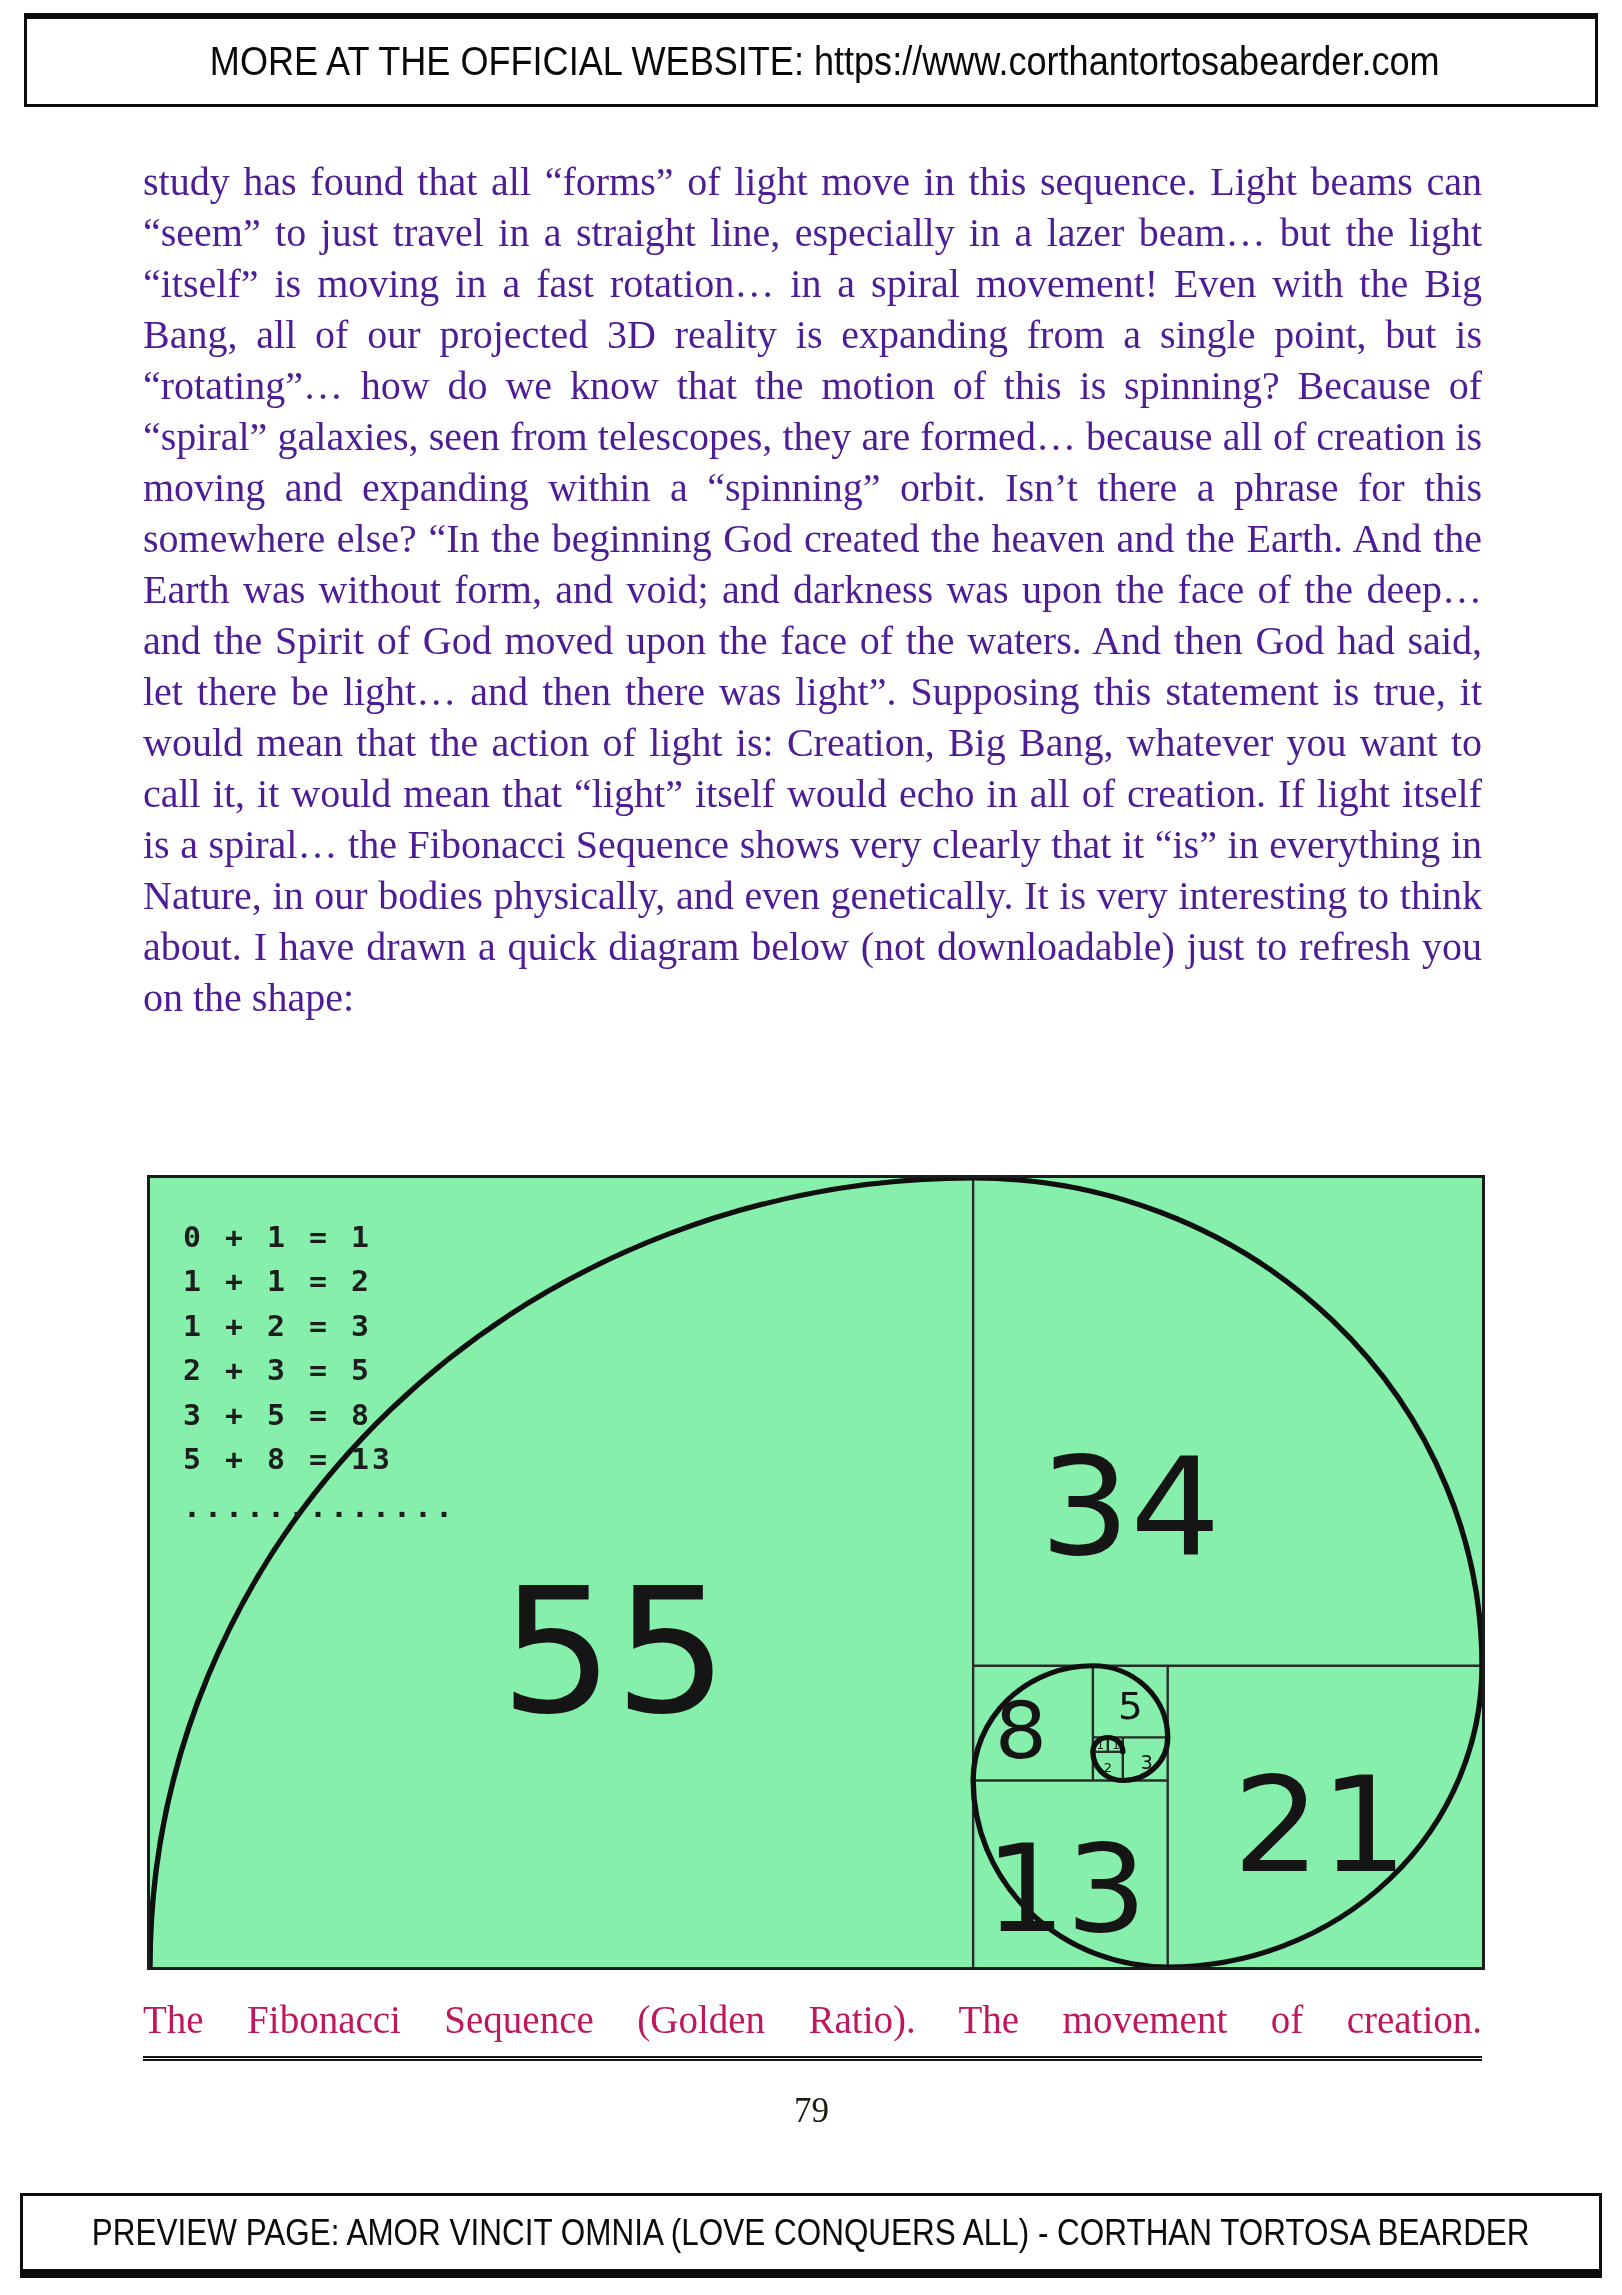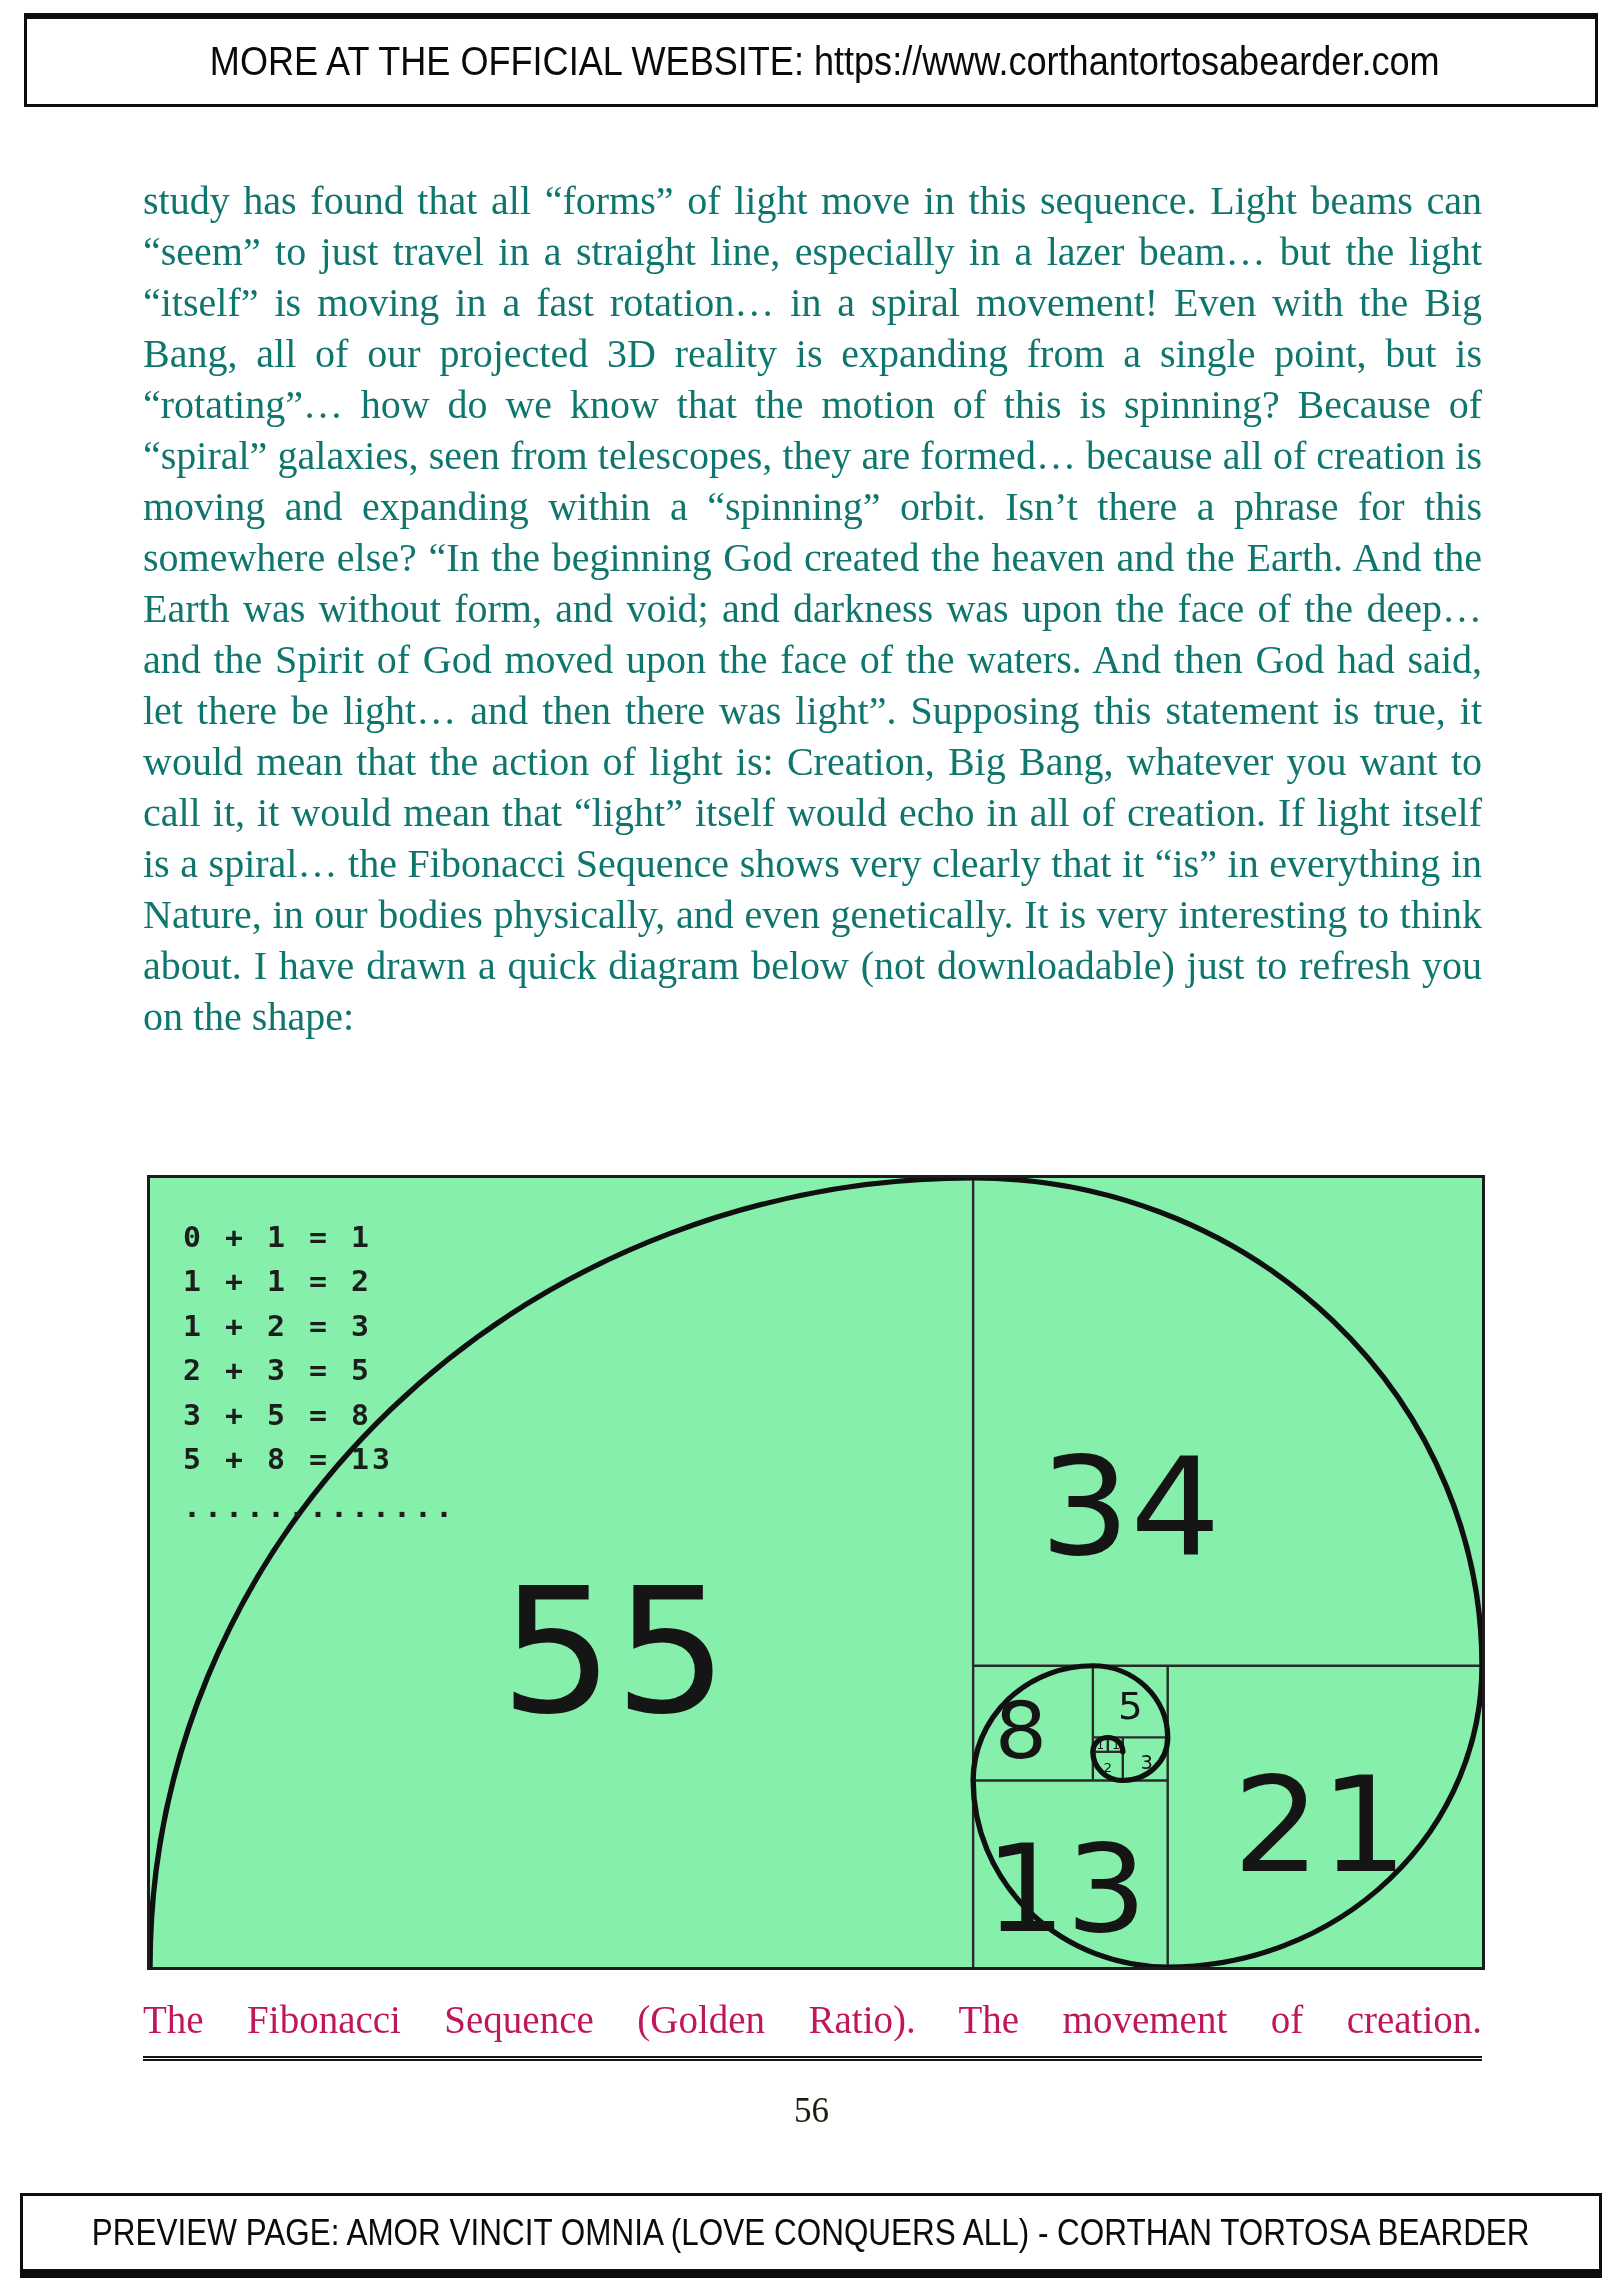--- a/index.html
+++ b/index.html
@@ -31,24 +31,24 @@
     font-family:"Liberation Sans", sans-serif;
     white-space:nowrap;
     color:#0a0a0a;
     transform:scaleX(0.88);
     transform-origin:center;
   }
   .banner-header .cond{font-size:41px;}
   .banner-footer .cond{font-size:37px;transform:scaleX(0.85);}
   .body-text{
     position:absolute;
-    left:143px;top:175px;width:1339px;
+    left:143px;top:156px;width:1339px;
     font-size:40px;line-height:51px;
     text-align:justify;
-    color:#0f766e;
+    color:#4c1d95;
   }
   .diagram-box{
     position:absolute;
     left:147px;top:1175px;width:1338px;height:795px;
     border:3.3px solid #1c1c1c;
     box-sizing:border-box;
     background:#86efac;
   }
   .diagram-box svg{display:block;width:100%;height:100%;}
   .fib-grid{stroke:#2a2a2a;stroke-width:1.6;}
@@ -141,20 +141,20 @@
         <text class="fib-label" x="666" y="412" font-size="13">3</text>
         <text class="fib-label" x="640" y="414" font-size="9">2</text>
         <text class="fib-label" x="635" y="398" font-size="8">1</text>
         <text class="fib-label" x="645.5" y="398" font-size="8">1</text>
       </g>
     </svg>
   </div>
 
   <div class="caption">The Fibonacci Sequence (Golden Ratio). The movement of creation.</div>
 
-  <div class="page-number">56</div>
+  <div class="page-number">79</div>
 
   <div class="banner banner-footer">
     <span class="cond">PREVIEW PAGE: AMOR VINCIT OMNIA (LOVE CONQUERS ALL) - CORTHAN TORTOSA BEARDER</span>
   </div>
 
 </div>
 
 
 </body></html>

